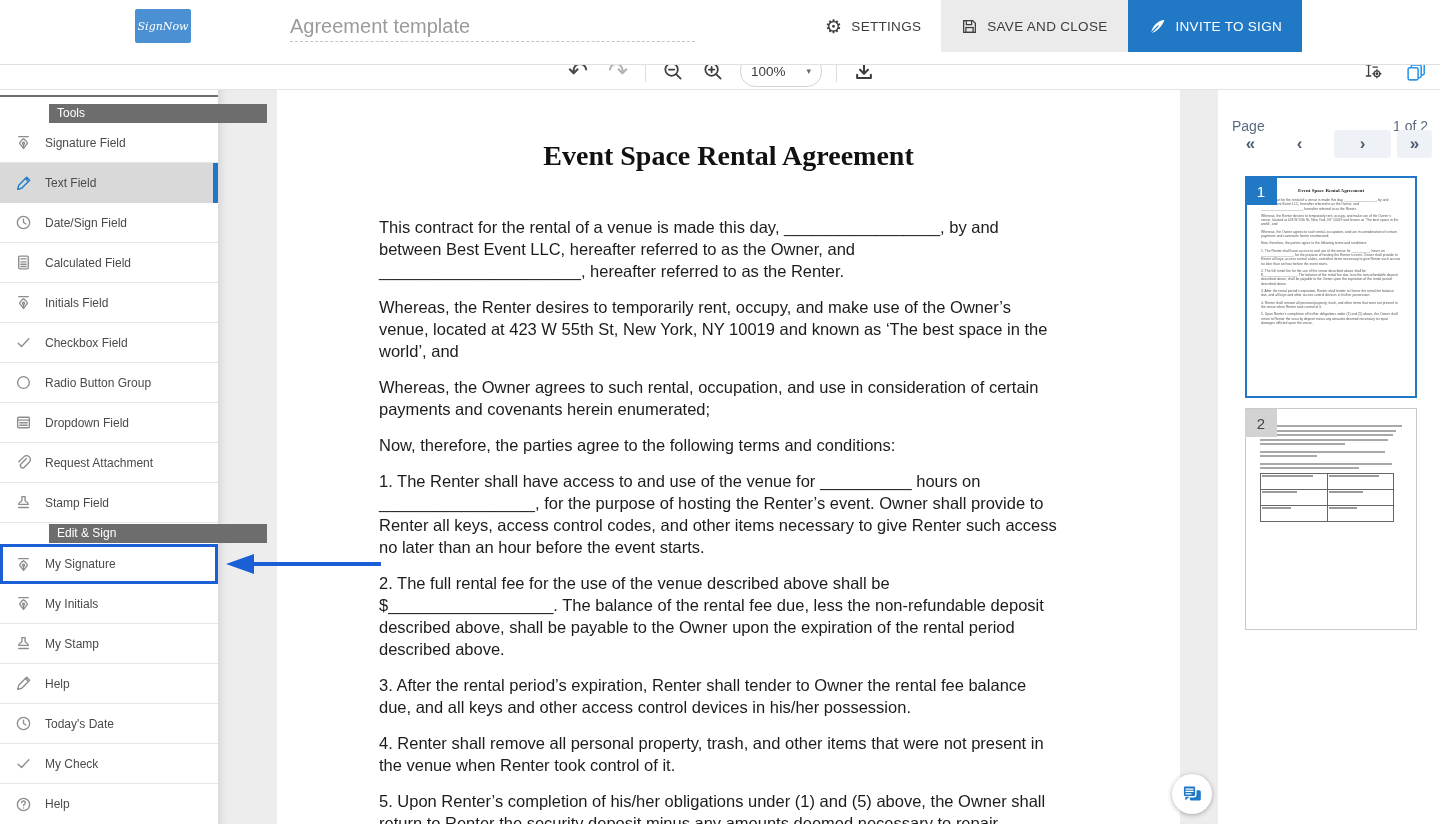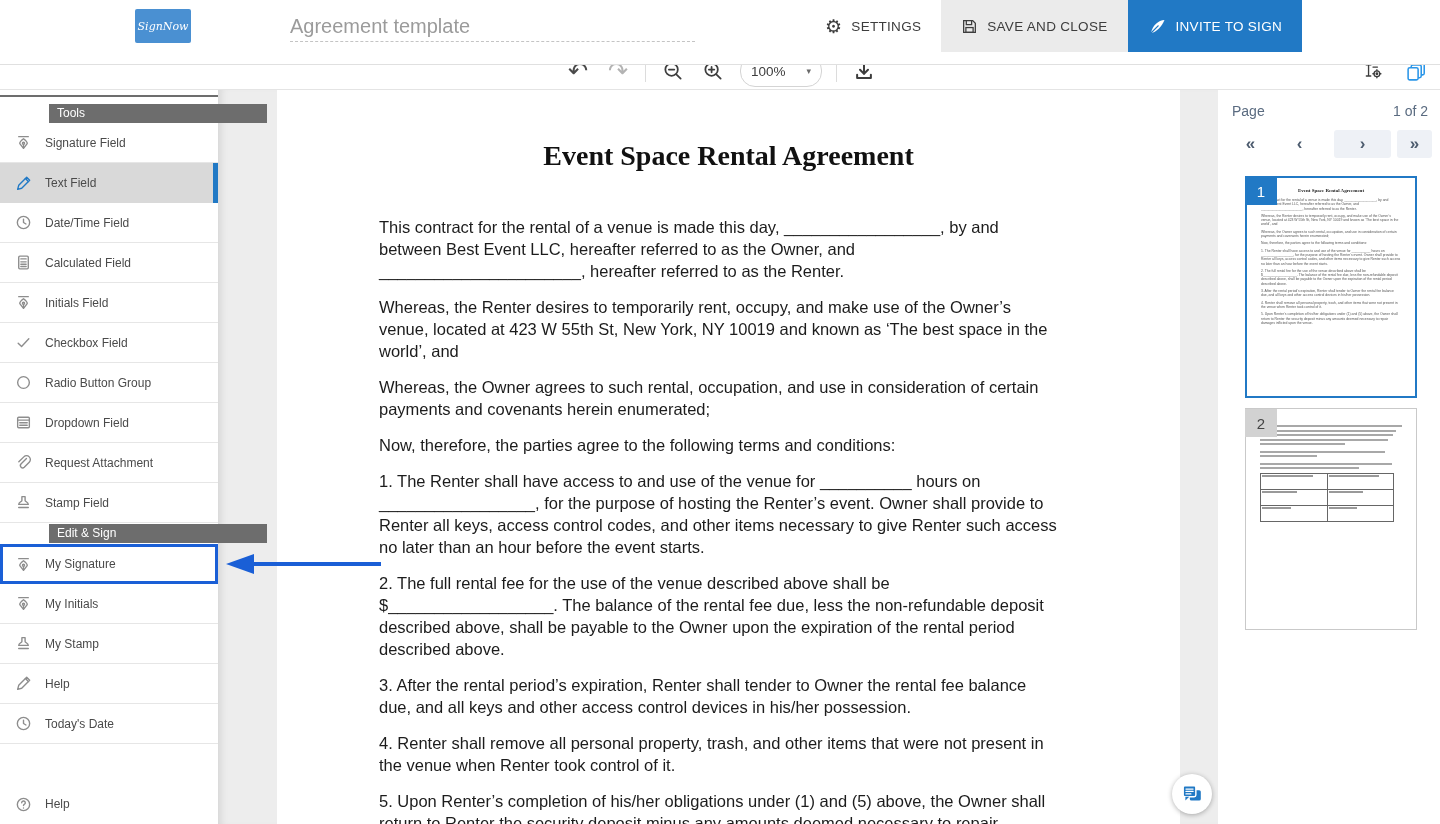--- a/index.html
+++ b/index.html
@@ -60,21 +60,21 @@
             box-shadow:inset 8px 0 8px -6px rgba(0,0,0,.12); z-index:10; }
   .page { position:absolute; left:59px; top:0; width:903px; height:734px; background:#fff; overflow:hidden; }
   .doc-title { margin-top:50px; text-align:center; font-family:"Liberation Serif", serif;
             font-weight:bold; font-size:28px; color:#111; }
   .doc-body { padding:44px 118px 0 102px; font-size:16.5px; line-height:22px; color:#1c1c1c;
             font-family:"Liberation Sans", sans-serif; }
   .doc-body p { margin-bottom:14px; word-wrap:break-word; }
 
   
   .rpanel { position:absolute; top:90px; left:1218px; width:222px; height:734px; background:#fff; z-index:15; }
-  .page-row { position:absolute; top:13px; left:14px; width:196px; display:flex; justify-content:space-between;
+  .page-row { position:absolute; top:28px; left:14px; width:196px; display:flex; justify-content:space-between;
             font-size:14px; color:#5a6b80; }
   .nav-row { position:absolute; top:40px; left:14px; width:200px; height:28px; display:flex;
             align-items:center; }
   .nav-btn { height:28px; display:flex; align-items:center; justify-content:center; font-size:17px;
             font-weight:bold; color:#4c5b6e; cursor:pointer; border-radius:3px; }
   .nav-first { width:38px; }
   .nav-prev  { width:38px; margin-left:12px; }
   .nav-next  { width:58px; margin-left:16px; background:#eef1f6; }
   .nav-last  { width:36px; margin-left:6px; background:#eef1f6; }
 
@@ -221,21 +221,21 @@
       </svg>
       <span>Text Field</span>
       <div class="sel-bar"></div>
     </div>
 
     <div class="s-item" style="top:113px">
       <svg class="ic" width="17" height="17" viewBox="0 0 16 16">
         <circle cx="8" cy="8" r="5.8"></circle>
           <path d="M8 4.8 V8 l2.3 1.4"></path>
       </svg>
-      <span>Date/Time Field</span>
+      <span>Date/Sign Field</span>
     </div>
 
     <div class="s-item" style="top:153px">
       <svg class="ic" width="17" height="17" viewBox="0 0 16 16">
         <rect x="3.5" y="2" width="9" height="12" rx="1"></rect>
           <path d="M5.5 4.6 h5 M5.5 7.4 h5 M5.5 9.6 h5 M5.5 11.8 h5"></path>
       </svg>
       <span>Calculated Field</span>
     </div>
 
@@ -328,20 +328,26 @@
     </div>
 
     <div class="s-item" style="top:614px">
       <svg class="ic" width="17" height="17" viewBox="0 0 16 16">
         <circle cx="8" cy="8" r="5.8"></circle>
           <path d="M8 4.8 V8 l2.3 1.4"></path>
       </svg>
       <span>Today's Date</span>
     </div>
 
+    <div class="s-item" style="top:654px">
+      <svg class="ic" width="17" height="17" viewBox="0 0 16 16">
+        <path d="M3 8.6 l3.2 3.2 L13 4.4"></path>
+      </svg>
+      <span>My Check</span>
+    </div>
 
     <div class="s-item" style="top:694px; border-bottom:none">
       <svg class="ic" width="17" height="17" viewBox="0 0 16 16">
         <circle cx="8" cy="8" r="5.8"></circle>
         <path d="M6.3 6.3 a1.7 1.7 0 1 1 2.4 1.6 c-.5.25 -.7.6 -.7 1.1"></path>
           <path d="M8 11.2 v.1"></path>
       </svg>
       <span>Help</span>
     </div>
   </div>

